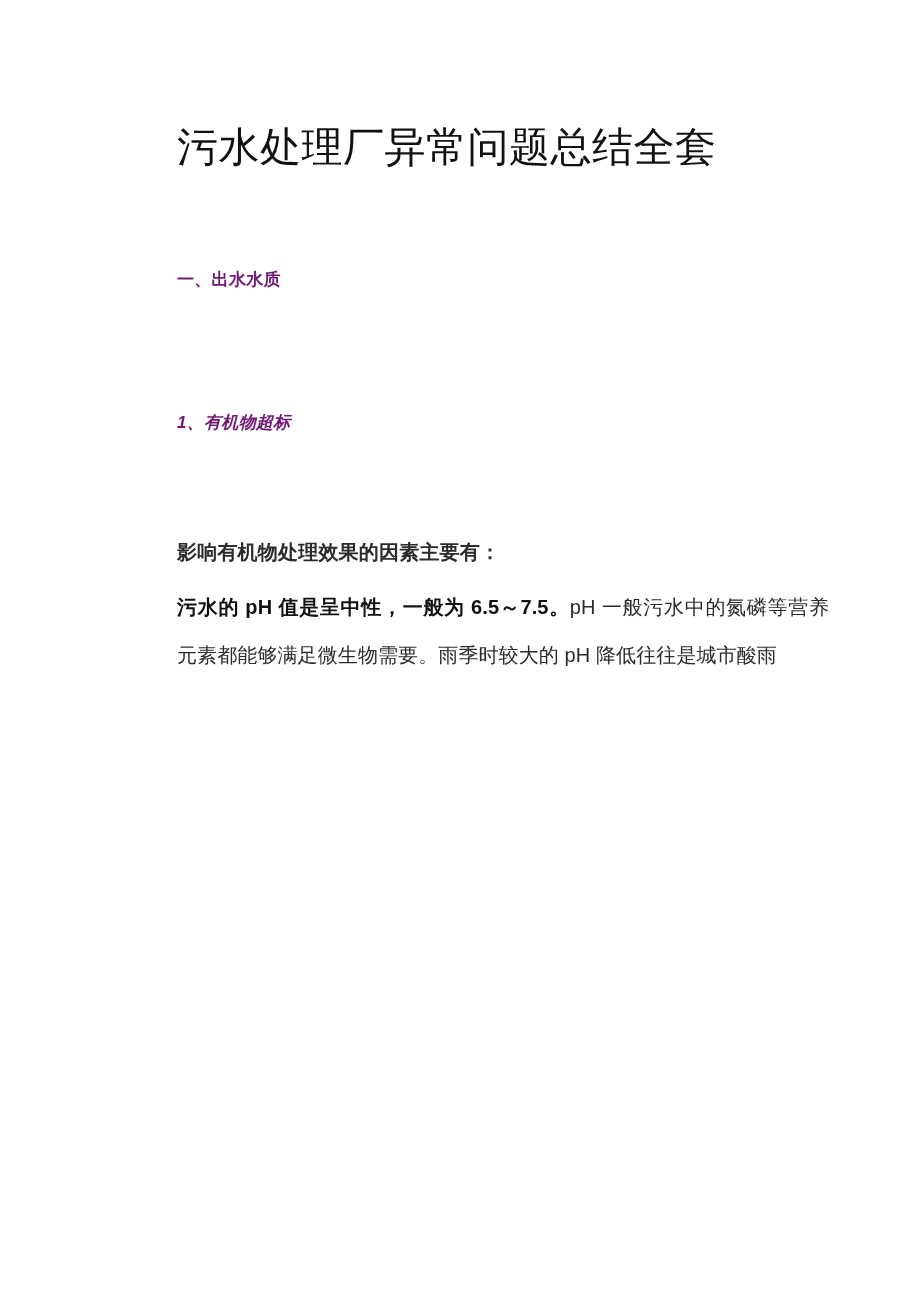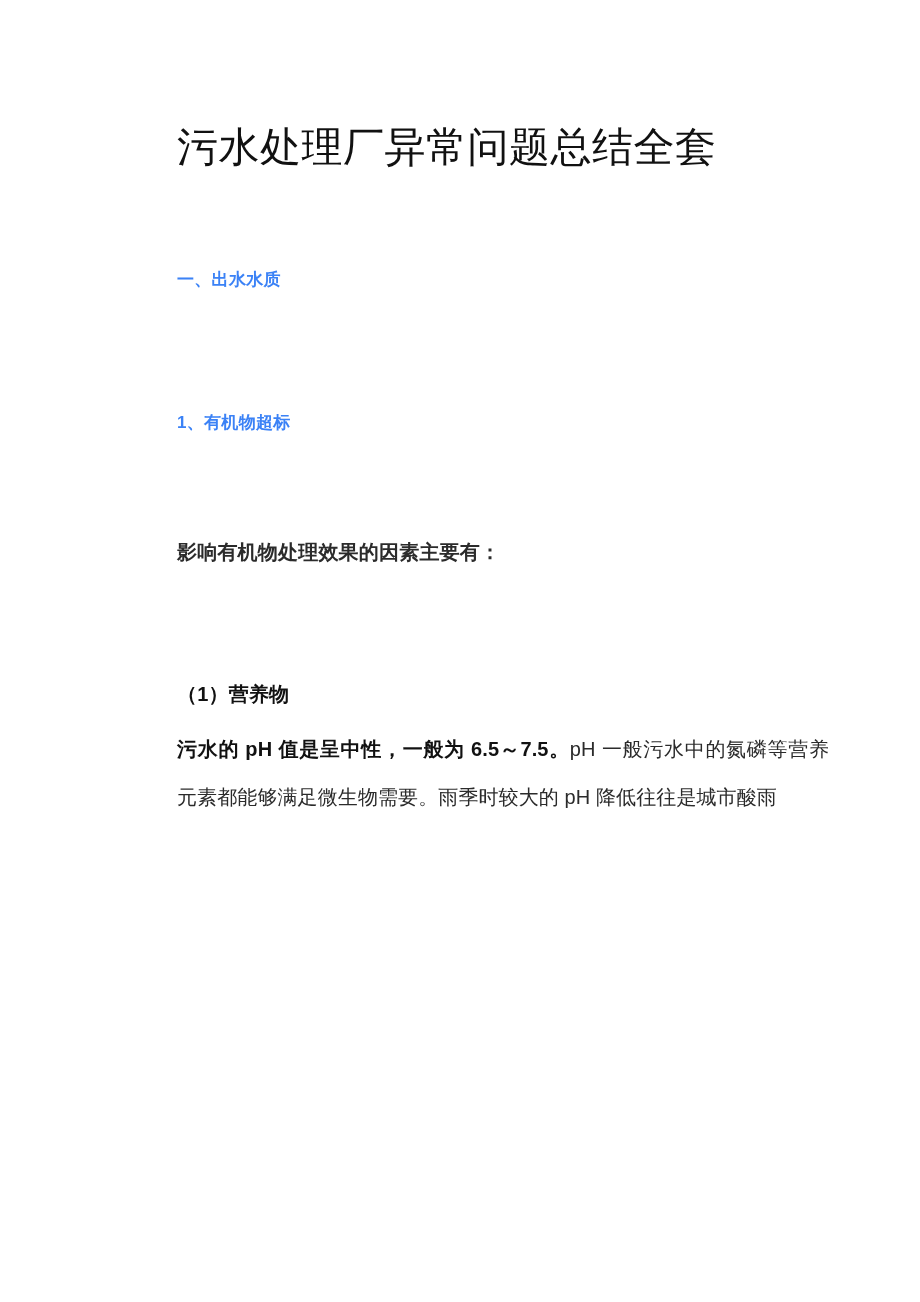--- a/index.html
+++ b/index.html
@@ -38,27 +38,27 @@
     margin: 0;
     padding-top: 122px;
     white-space: nowrap;
   }
 
   
   .section-heading {
     font-size: 17px;
     font-weight: 700;
     line-height: 1.5;
-    color: #3b82f6;
+    color: #701a75;
     letter-spacing: 0.3px;
     margin: 0;
   }
 
   .h-level-1 { padding-top: 95px; }
-  .h-level-2 { padding-top: 117px; }
+  .h-level-2 { padding-top: 117px; font-style: italic; }
 
   
   .lead-paragraph {
     font-size: 20px;
     font-weight: 700;
     line-height: 1.5;
     color: #2b2b2b;
     margin: 0;
     padding-top: 102px;
     letter-spacing: 0.2px;
@@ -106,20 +106,19 @@
   <div class="content">
 
     <h1 class="doc-title">污水处理厂异常问题总结全套</h1>
 
     <h2 class="section-heading h-level-1">一、出水水质</h2>
 
     <h3 class="section-heading h-level-2">1、有机物超标</h3>
 
     <p class="lead-paragraph">影响有机物处理效果的因素主要有：</p>
 
-    <h4 class="sub-heading sub-heading-first">（1）营养物</h4>
 
 
 
     <p class="body-paragraph tight"><b>污水的 pH 值是呈中性，一般为 6.5～7.5。</b><span>pH 一般污水中的氮磷等营养元素都能够满足微生物需要。雨季时较大的 pH 降低往往是城市酸雨</span></p>
 
   </div>
 </div>
 
 </body></html>

